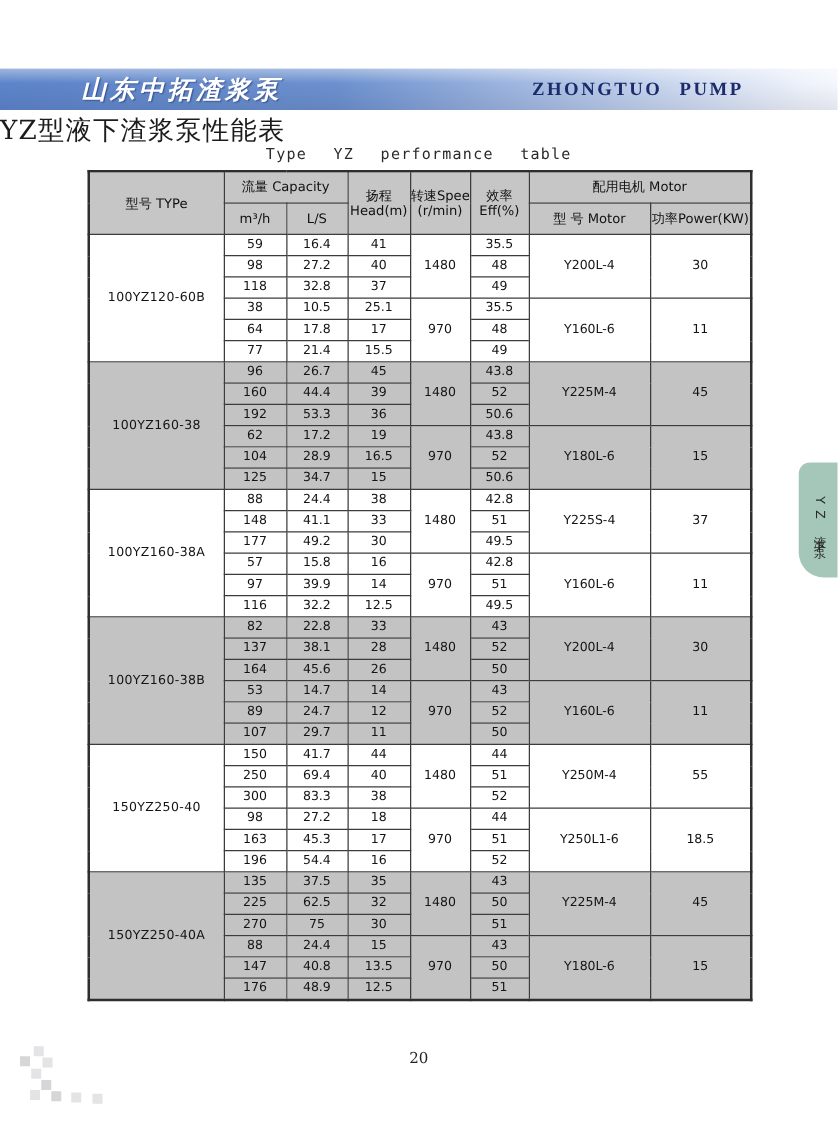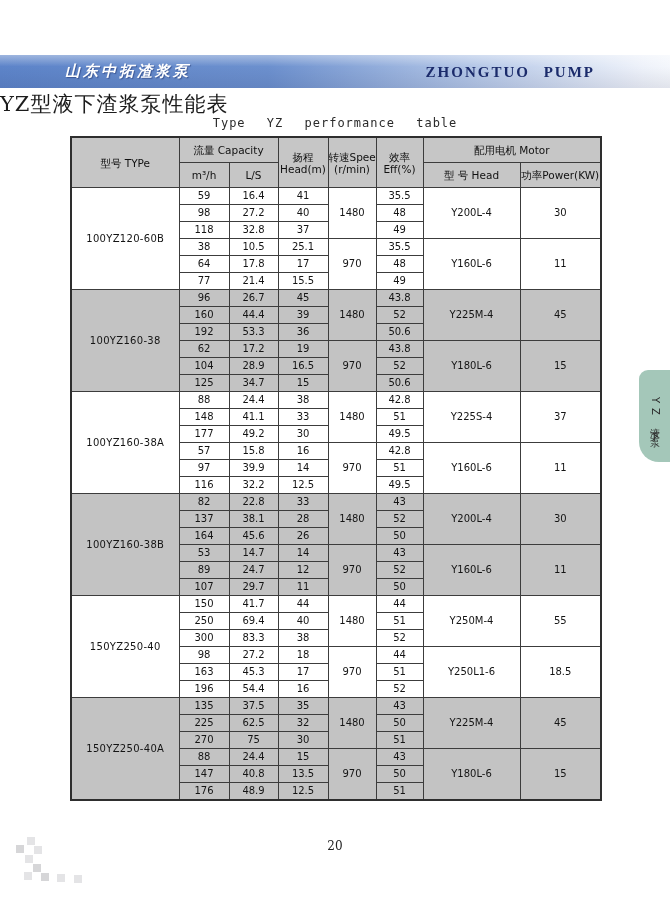--- a/index.html
+++ b/index.html
@@ -11,21 +11,21 @@
   
   .topbar{
     position:absolute;left:0;top:55px;width:670px;height:33px;
     background:
       linear-gradient(180deg, rgba(255,255,255,.40) 0%, rgba(255,255,255,0) 35%, rgba(0,0,40,.08) 100%),
       linear-gradient(90deg, #5d84c9 0%, #6c90ce 40%, #b7c9e8 72%, #eef2fa 96%, #f4f7fc 100%);
   }
   .logo{
     position:absolute;left:65px;top:0;height:41px;line-height:33px;
     font-family:"DejaVu Serif","Liberation Serif",serif;
-    font-style:italic;font-weight:bold;font-size:15px;letter-spacing:3px;color:#ffffff;
+    font-style:italic;font-weight:bold;font-size:20px;letter-spacing:3px;color:#ffffff;
     text-shadow:1px 1px 1px rgba(30,50,110,.55);
   }
   .brand{
     position:absolute;right:75px;top:0;height:50px;line-height:34px;
     font-family:"Liberation Serif","DejaVu Serif",serif;
     font-weight:bold;font-size:15px;letter-spacing:2px;word-spacing:8px;color:#1b2b6b;
   }
   
   .title-zh{
     position:absolute;left:0;top:90px;width:670px;text-align:left;
@@ -105,21 +105,21 @@
       </th>
       <th rowspan="2" data-name="col-header-eff">
         <span data-name="col-header-eff-zh">效率</span><br>
         <span data-name="col-header-eff-en">Eff(%)</span>
       </th>
       <th colspan="2" data-name="col-header-motor">配用电机 Motor</th>
     </tr>
     <tr>
       <th data-name="col-header-m3h">m³/h</th>
       <th data-name="col-header-ls">L/S</th>
-      <th data-name="col-header-motor-type">型 号 Head</th>
+      <th data-name="col-header-motor-type">型 号 Motor</th>
       <th data-name="col-header-motor-power">功率Power(KW)</th>
     </tr>
   </thead>
   <tbody data-name="performance-table-body">
       <tr class="plain" data-name="table-row">
         <td rowspan="6" data-name="model-cell">100YZ120-60B</td>
         <td data-name="flow-m3h-cell">59</td>
         <td data-name="flow-ls-cell">16.4</td>
         <td data-name="head-cell">41</td>
         <td rowspan="3" data-name="speed-cell">1480</td>

